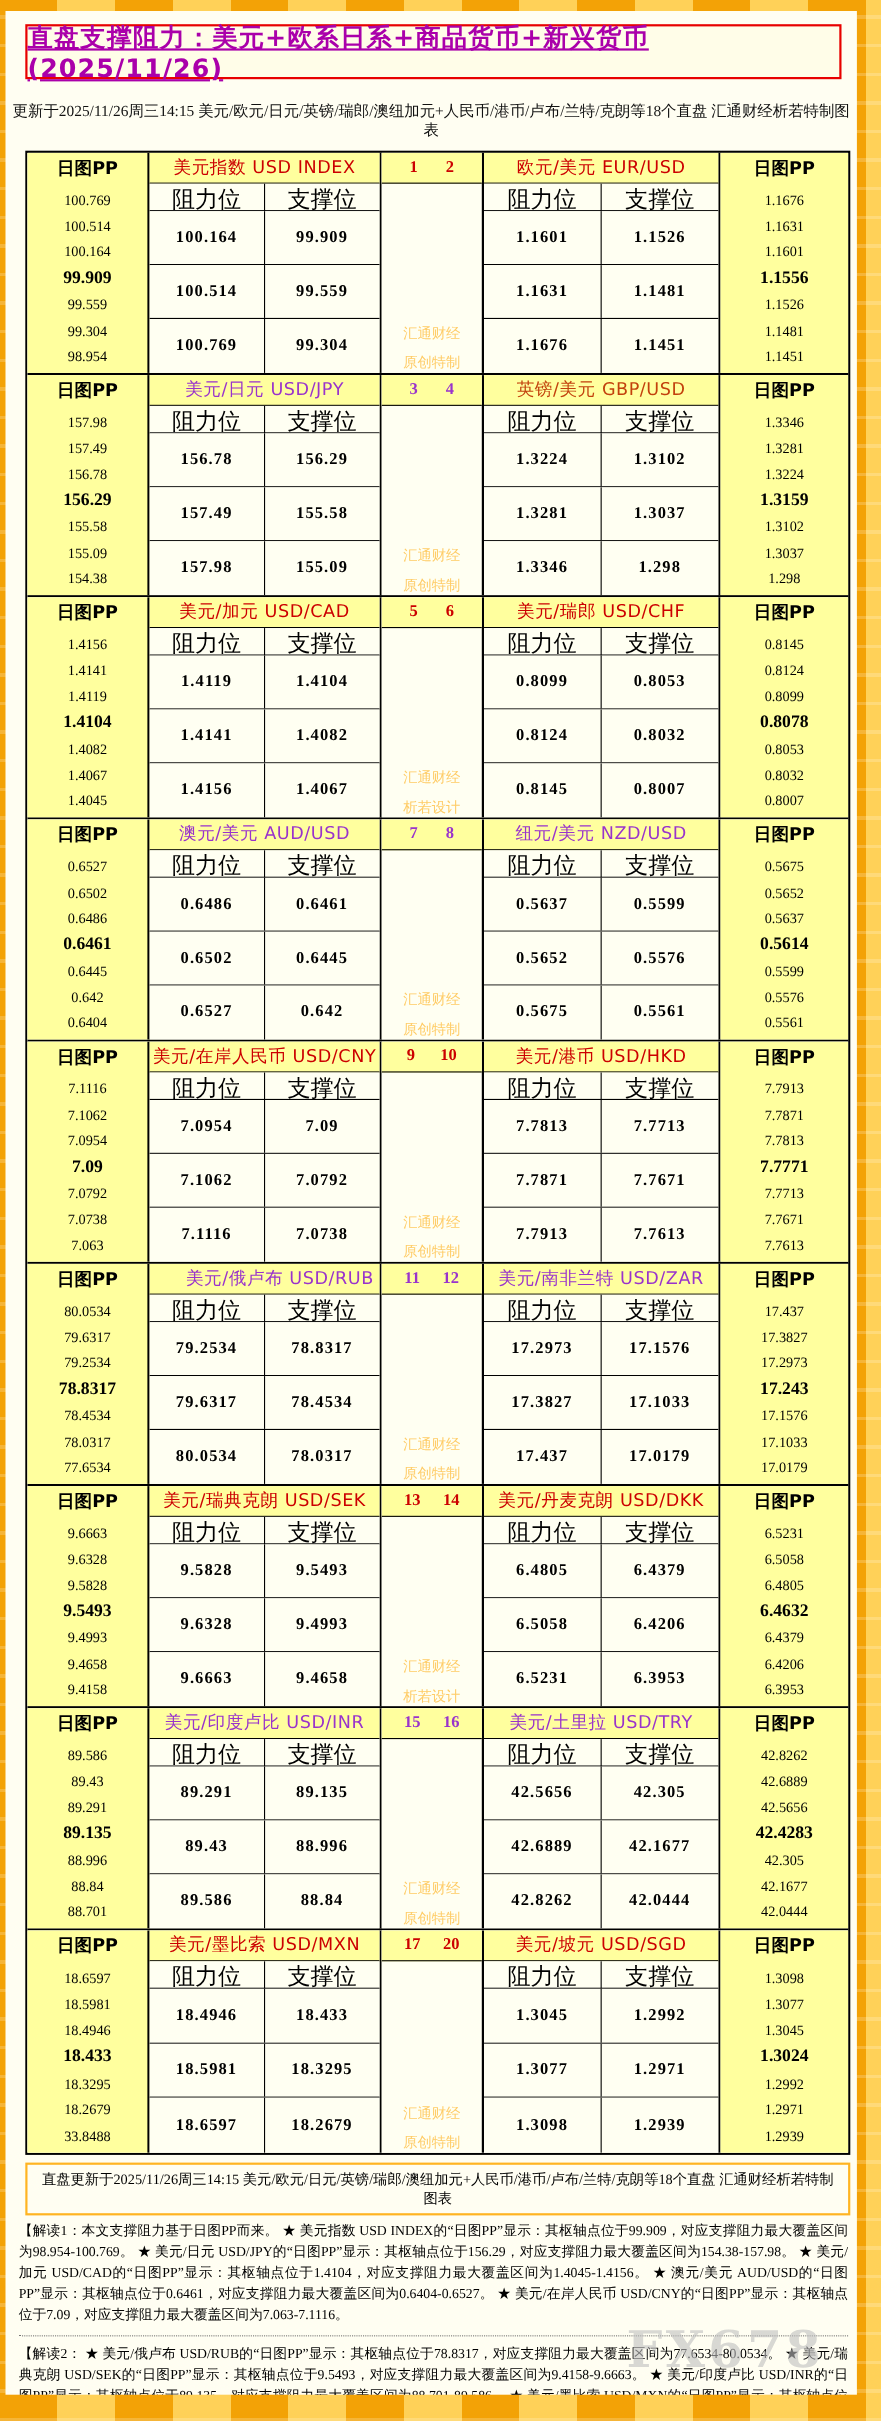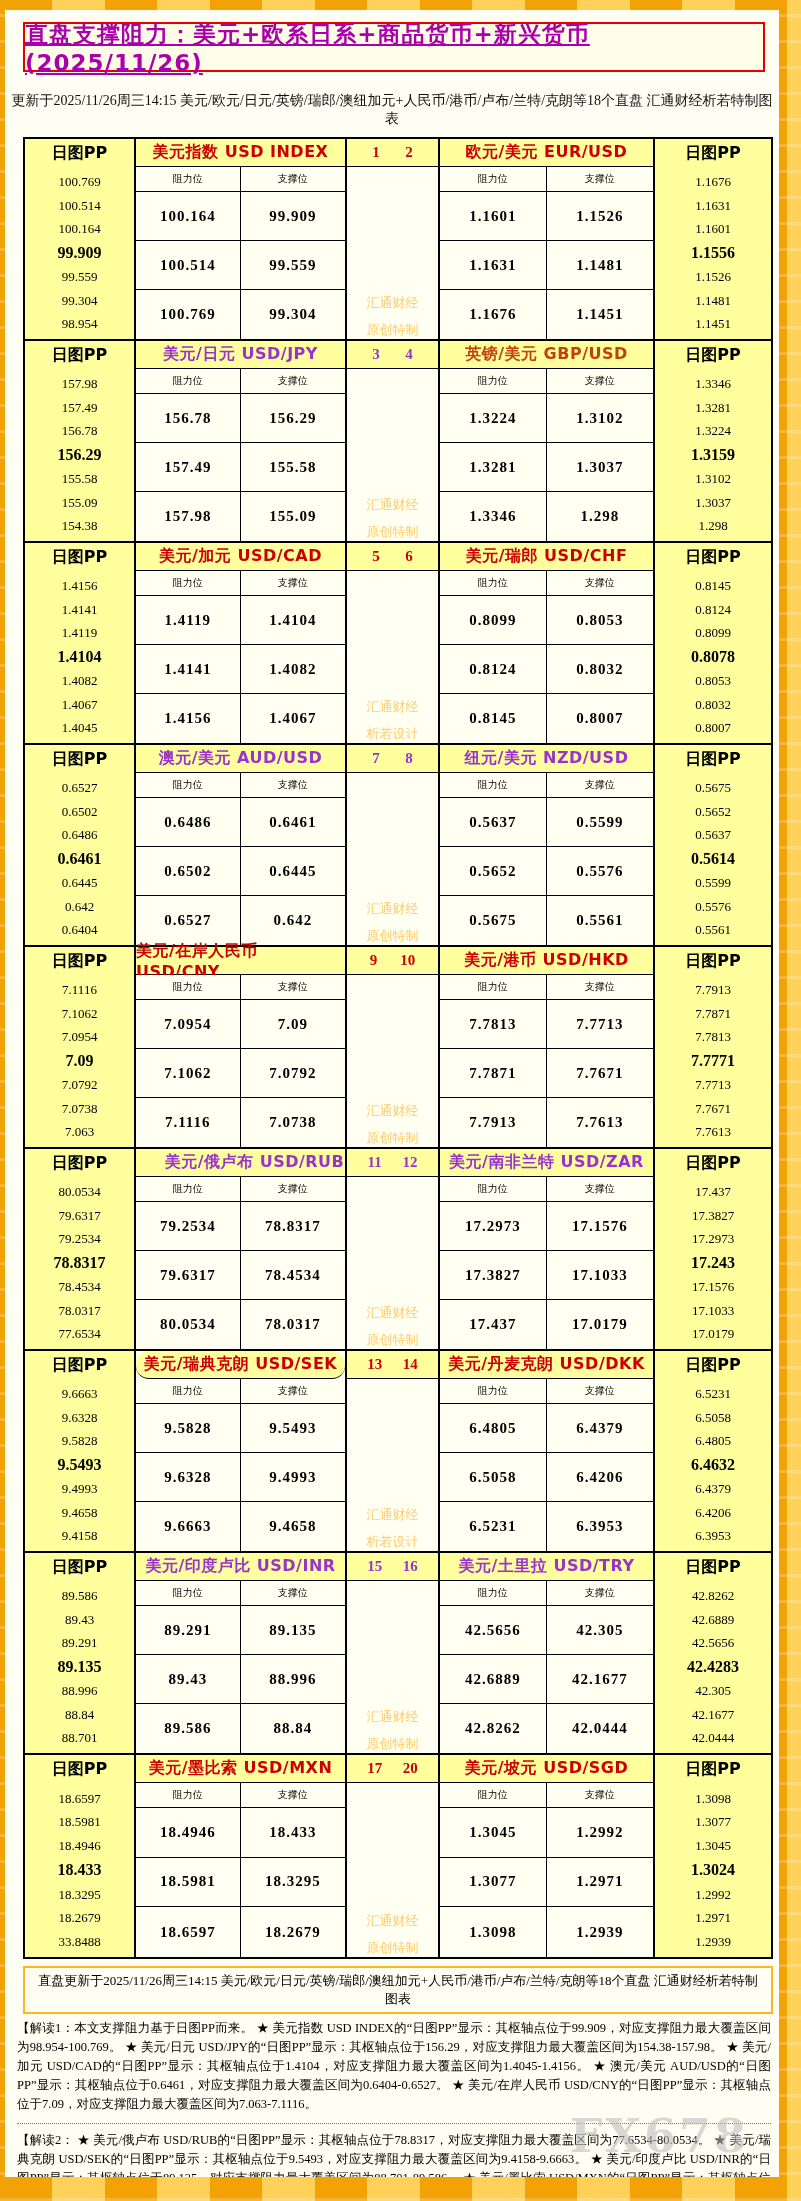--- a/index.html
+++ b/index.html
@@ -20,23 +20,23 @@
   .br2{border-right:2px solid #000;}
   .br1{border-right:1px solid #000;}
   .ppcol{background:#FFFF9E;display:flex;flex-direction:column;}
   .pphead{height:28px;flex:none;display:flex;align-items:center;justify-content:center;
     font-weight:bold;font-size:16px;color:#000;}
   .pplist{flex:1;display:flex;flex-direction:column;justify-content:space-evenly;align-items:center;}
   .ppv{font:13px "Liberation Serif",serif;color:#000;}
   .ppv.pivot{font:bold 16px "Liberation Serif",serif;}
   .paircol{display:grid;grid-template-rows:28px 25px 1fr 1fr 1fr;}
   .ptitle{background:#FFFF9E;border-bottom:1px solid #000;display:flex;align-items:center;justify-content:center;
-    font-weight:bold;font-size:16px;letter-spacing:.5px;}
+    font-weight:normal;font-size:16px;letter-spacing:.5px;}
   .phead{display:grid;grid-template-columns:1fr 1fr;border-bottom:1px solid #000;background:#FFFFF2;}
-  .hcell{display:flex;align-items:center;justify-content:center;font-size:10px;color:#000;}
+  .hcell{display:flex;align-items:center;justify-content:center;font-size:21px;color:#000;}
   .prow{display:grid;grid-template-columns:1fr 1fr;border-bottom:1px solid #000;background:#FFFFF2;}
   .prow:last-child{border-bottom:none;}
   .pcell{display:flex;align-items:center;justify-content:center;
     font:bold 15px "Liberation Serif",serif;letter-spacing:1px;color:#000;}
   .midcol{display:flex;flex-direction:column;background:#FFFFF2;}
   .midnums{height:28px;flex:none;display:flex;align-items:center;justify-content:space-evenly;
     border-bottom:1px solid #000;background:#FFFF9E;font:bold 15px "Liberation Serif",serif;}
   .midbody{flex:1;display:flex;flex-direction:column;justify-content:flex-end;align-items:center;
     gap:9px;font-size:13px;color:#FFCC66;}
   .footer-line{margin:7px 6px 0 18px;border:2px solid #FFB422;padding:4px 8px;text-align:center;
@@ -516,21 +516,21 @@
               <div class="ppv">9.6663</div>
               <div class="ppv">9.6328</div>
               <div class="ppv">9.5828</div>
               <div class="ppv pivot">9.5493</div>
               <div class="ppv">9.4993</div>
               <div class="ppv">9.4658</div>
               <div class="ppv">9.4158</div>
             </div>
     </div>
     <div class="paircol br2">
-      <div class="ptitle" style="color: rgb(204, 0, 0); border-radius: 13px;">美元/瑞典克朗 USD/SEK</div>
+      <div class="ptitle" style="color: rgb(204, 0, 0);">美元/瑞典克朗 USD/SEK</div>
       <div class="phead">
         <span class="hcell br1 h-res">阻力位</span>
         <span class="hcell h-sup">支撑位</span>
       </div>
       <div class="prow">
         <span class="pcell br1">9.5828</span>
         <span class="pcell">9.5493</span>
       </div>
       <div class="prow">
         <span class="pcell br1">9.6328</span>

